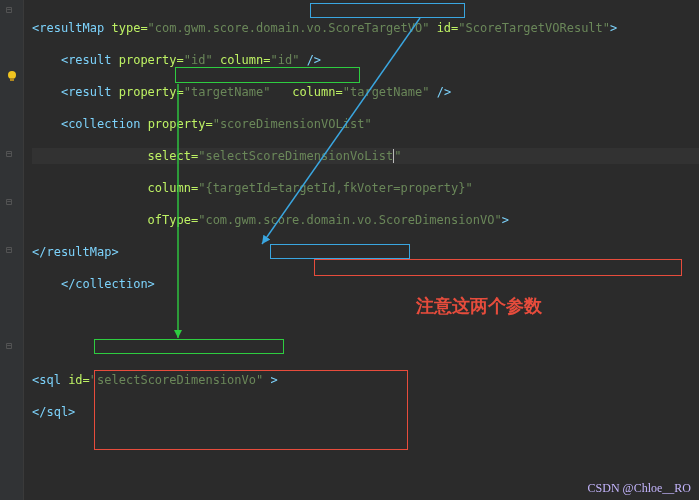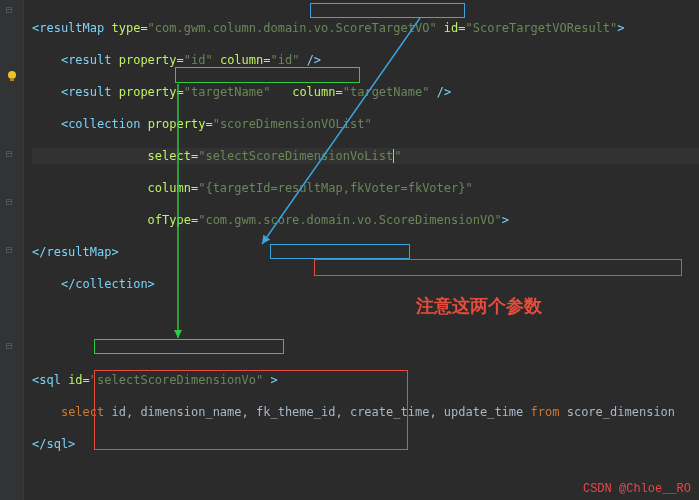--- a/index.html
+++ b/index.html
@@ -73,55 +73,54 @@
   }
   svg.overlay {
     position: absolute;
     left: 0; top: 0;
     width: 699px; height: 500px;
     pointer-events: none;
   }
   .watermark {
     position: absolute;
     right: 8px; bottom: 4px;
-    color: #ef4444;
+    color: #c4b5fd;
     font-size: 12px;
-    font-family: Liberation Mono, monospace;
+    font-family: Liberation Serif, serif;
   }
 </style>
 </head>
 <body>
 
 <div class="gutter"></div>
 <div class="fold-mark" style="top:4px">⊟</div>
 <div class="fold-mark" style="top:148px">⊟</div>
 <div class="fold-mark" style="top:196px">⊟</div>
 <div class="fold-mark" style="top:244px">⊟</div>
 <div class="fold-mark" style="top:340px">⊟</div>
 <div class="bulb">
   <svg viewBox="0 0 12 12">
       <circle cx="6" cy="5" r="4" fill="#f0c420"></circle>
       <rect x="4" y="8" width="4" height="3" fill="#b08820"></rect>
     </svg>
 </div>
 
 <div class="code-area">
-<div class="line"><span class="tag">&lt;resultMap</span> <span class="attr-name">type=</span><span class="attr-val">"<span>com.gwm.column.domain.vo.ScoreTargetVO</span>"</span> <span class="attr-name">id=</span><span class="attr-val">"<span>ScoreTargetVOResult</span>"</span><span class="tag">&gt;</span></div>
+<div class="line"><span class="tag">&lt;resultMap</span> <span class="attr-name">type=</span><span class="attr-val">"<span>com.gwm.score.domain.vo.ScoreTargetVO</span>"</span> <span class="attr-name">id=</span><span class="attr-val">"<span>ScoreTargetVOResult</span>"</span><span class="tag">&gt;</span></div>
 <div class="line">    <span class="tag">&lt;result</span> <span class="attr-name">property=</span><span class="attr-val">"<span>id</span>"</span> <span class="attr-name">column=</span><span class="attr-val">"<span>id</span>"</span> <span class="tag">/&gt;</span></div>
 <div class="line">    <span class="tag">&lt;result</span> <span class="attr-name">property=</span><span class="attr-val">"<span>targetName</span>"</span>   <span class="attr-name">column=</span><span class="attr-val">"<span>targetName</span>"</span> <span class="tag">/&gt;</span></div>
 <div class="line">    <span class="tag">&lt;collection</span> <span class="attr-name">property=</span><span class="attr-val">"<span>scoreDimensionVOList</span>"</span></div>
 <div class="line hl-line">                <span class="attr-name">select=</span><span class="attr-val">"<span>selectScoreDimensionVoList</span><span class="cursor"></span>"</span></div>
-<div class="line">                <span class="attr-name">column=</span><span class="attr-val">"<span>{targetId=resultMap,fkVoter=fkVoter}</span>"</span></div>
+<div class="line">                <span class="attr-name">column=</span><span class="attr-val">"<span>{targetId=targetId,fkVoter=property}</span>"</span></div>
 <div class="line">                <span class="attr-name">ofType=</span><span class="attr-val">"<span>com.gwm.score.domain.vo.ScoreDimensionVO</span>"</span><span class="tag">&gt;</span></div>
 <div class="line"><span class="tag">&lt;/resultMap&gt;</span></div>
 <div class="line">    <span class="tag">&lt;/collection&gt;</span></div>
 <div class="line"></div>
 <div class="line"></div>
 <div class="line"><span class="tag">&lt;sql</span> <span class="attr-name">id=</span><span class="attr-val">"<span>selectScoreDimensionVo</span>"</span> <span class="tag">&gt;</span></div>
-<div class="line">    <span class="kw-sql">select</span> <span class="ident">id, dimension_name, fk_theme_id, create_time, update_time</span> <span class="kw-sql">from</span> <span class="ident">score_dimension</span></div>
 <div class="line"><span class="tag">&lt;/sql&gt;</span></div>
 <div class="line"></div>
 
 
 
 
 
 
 
 

